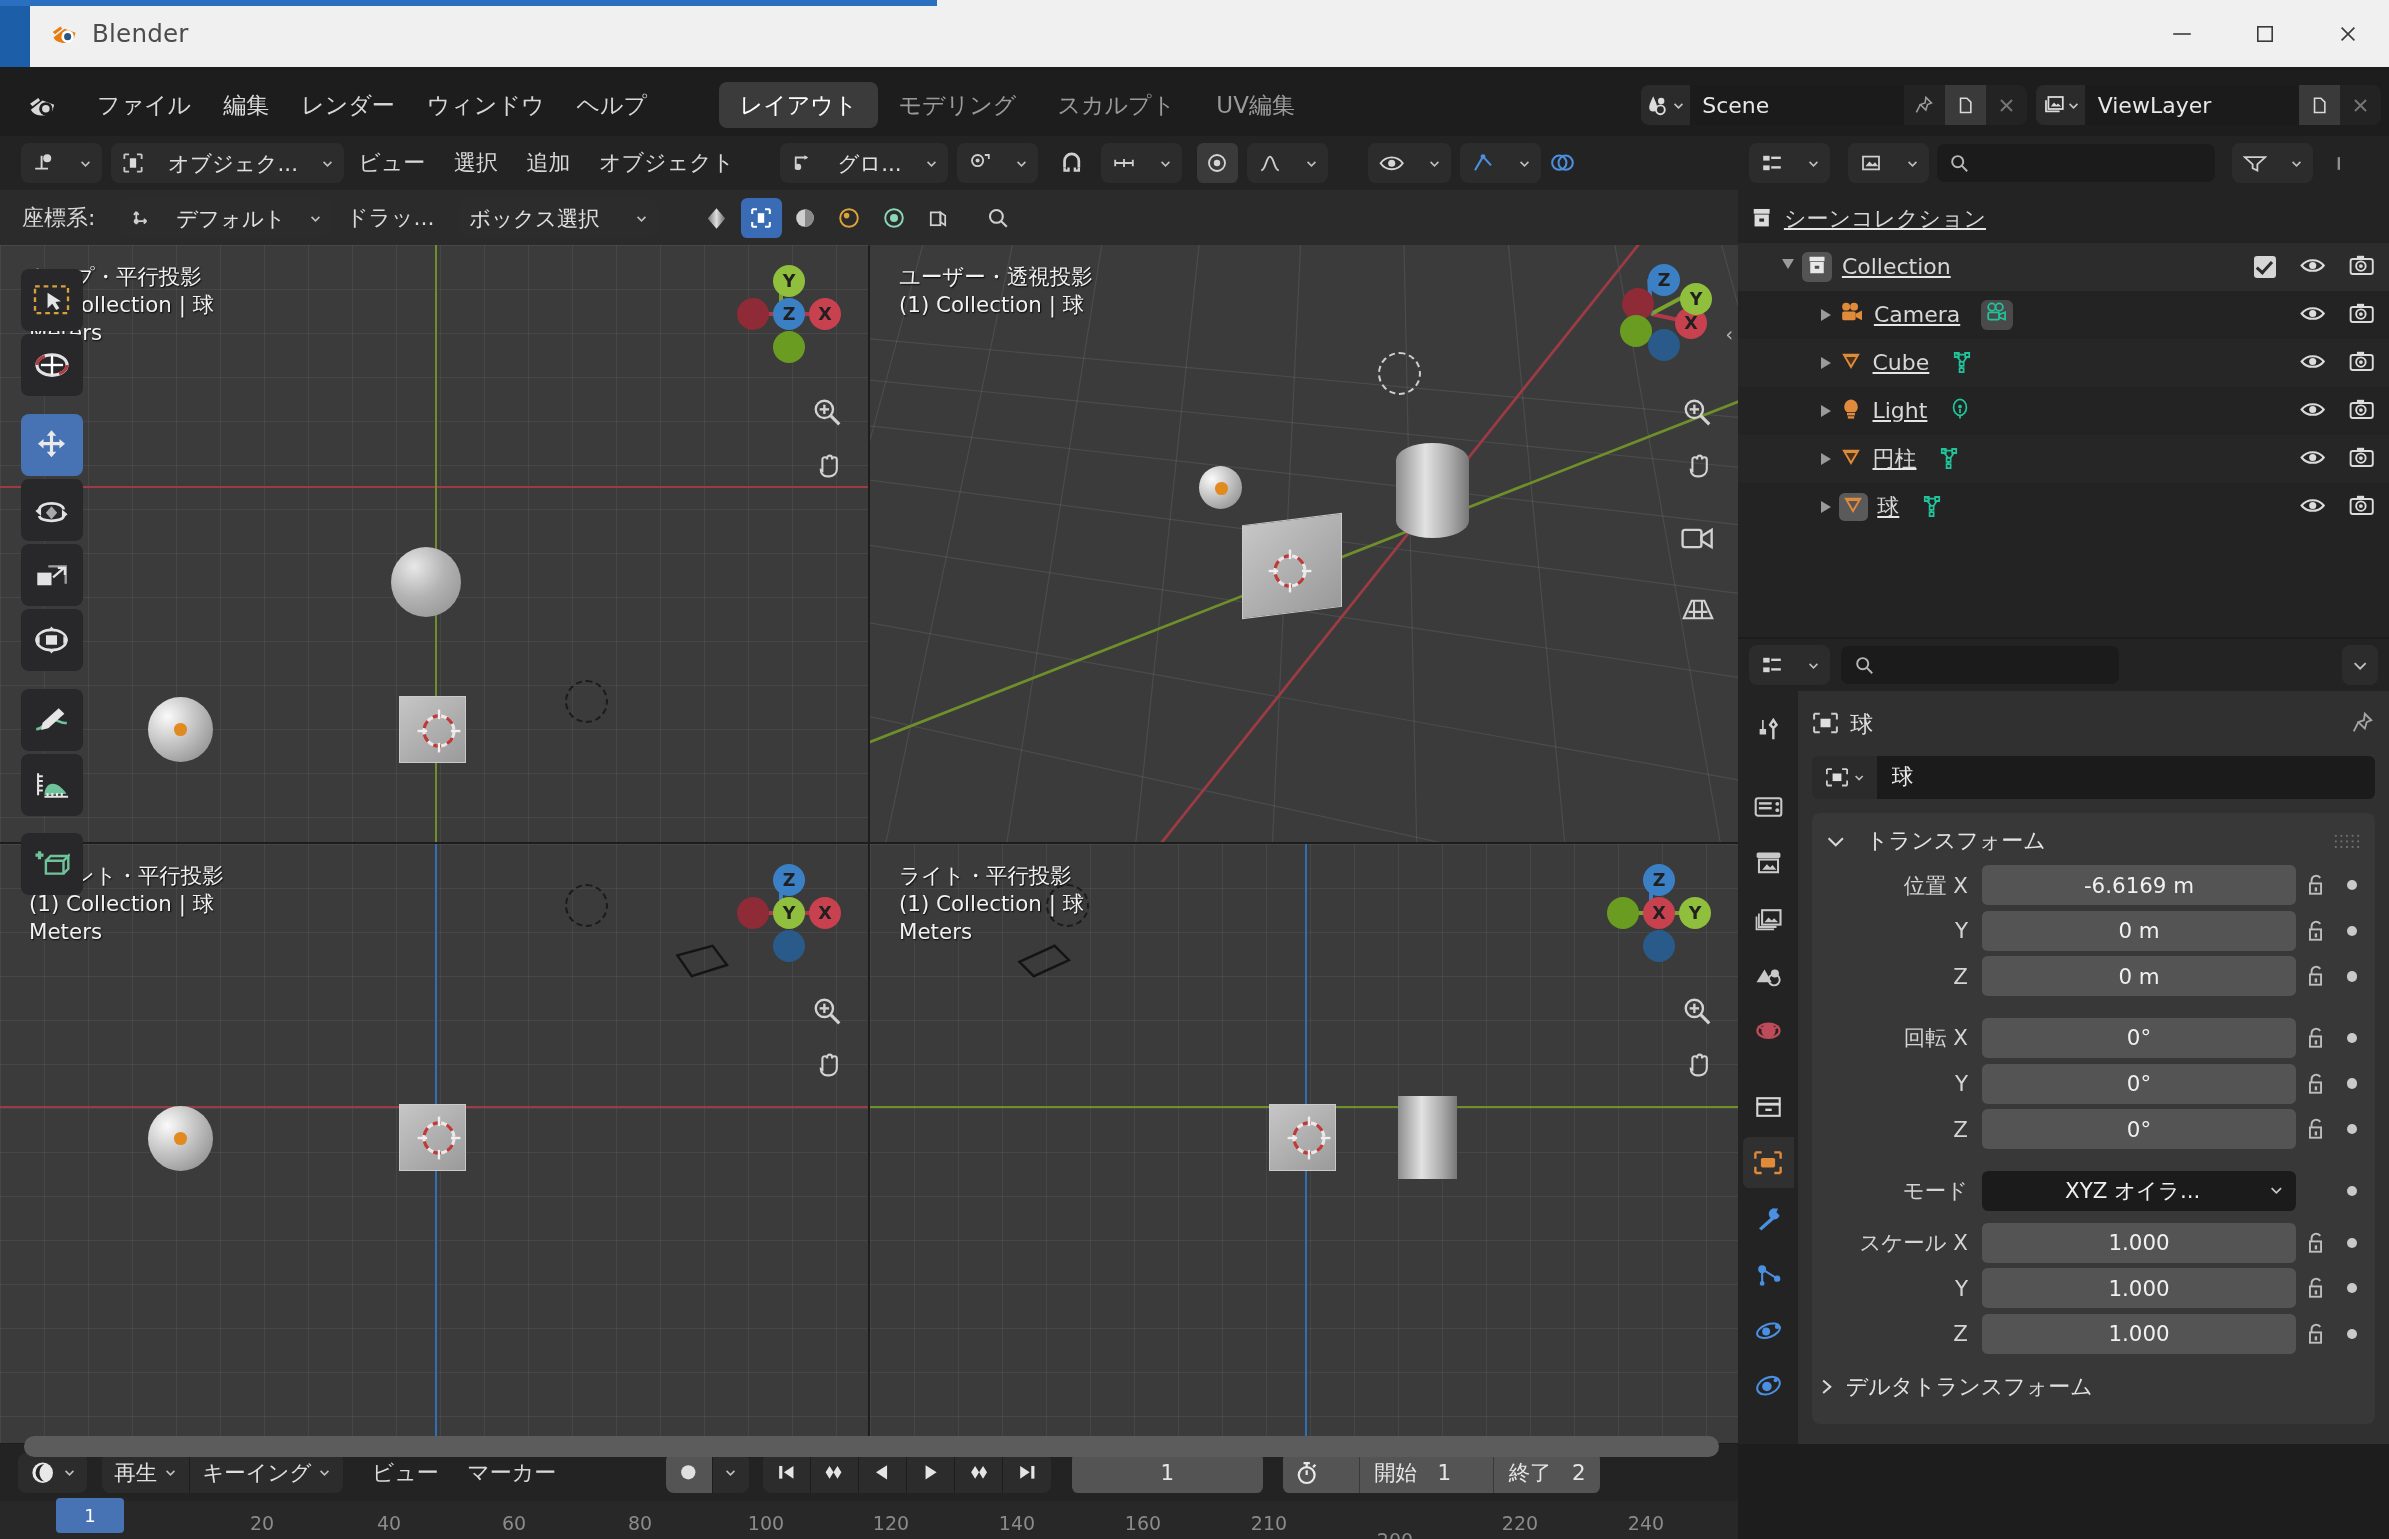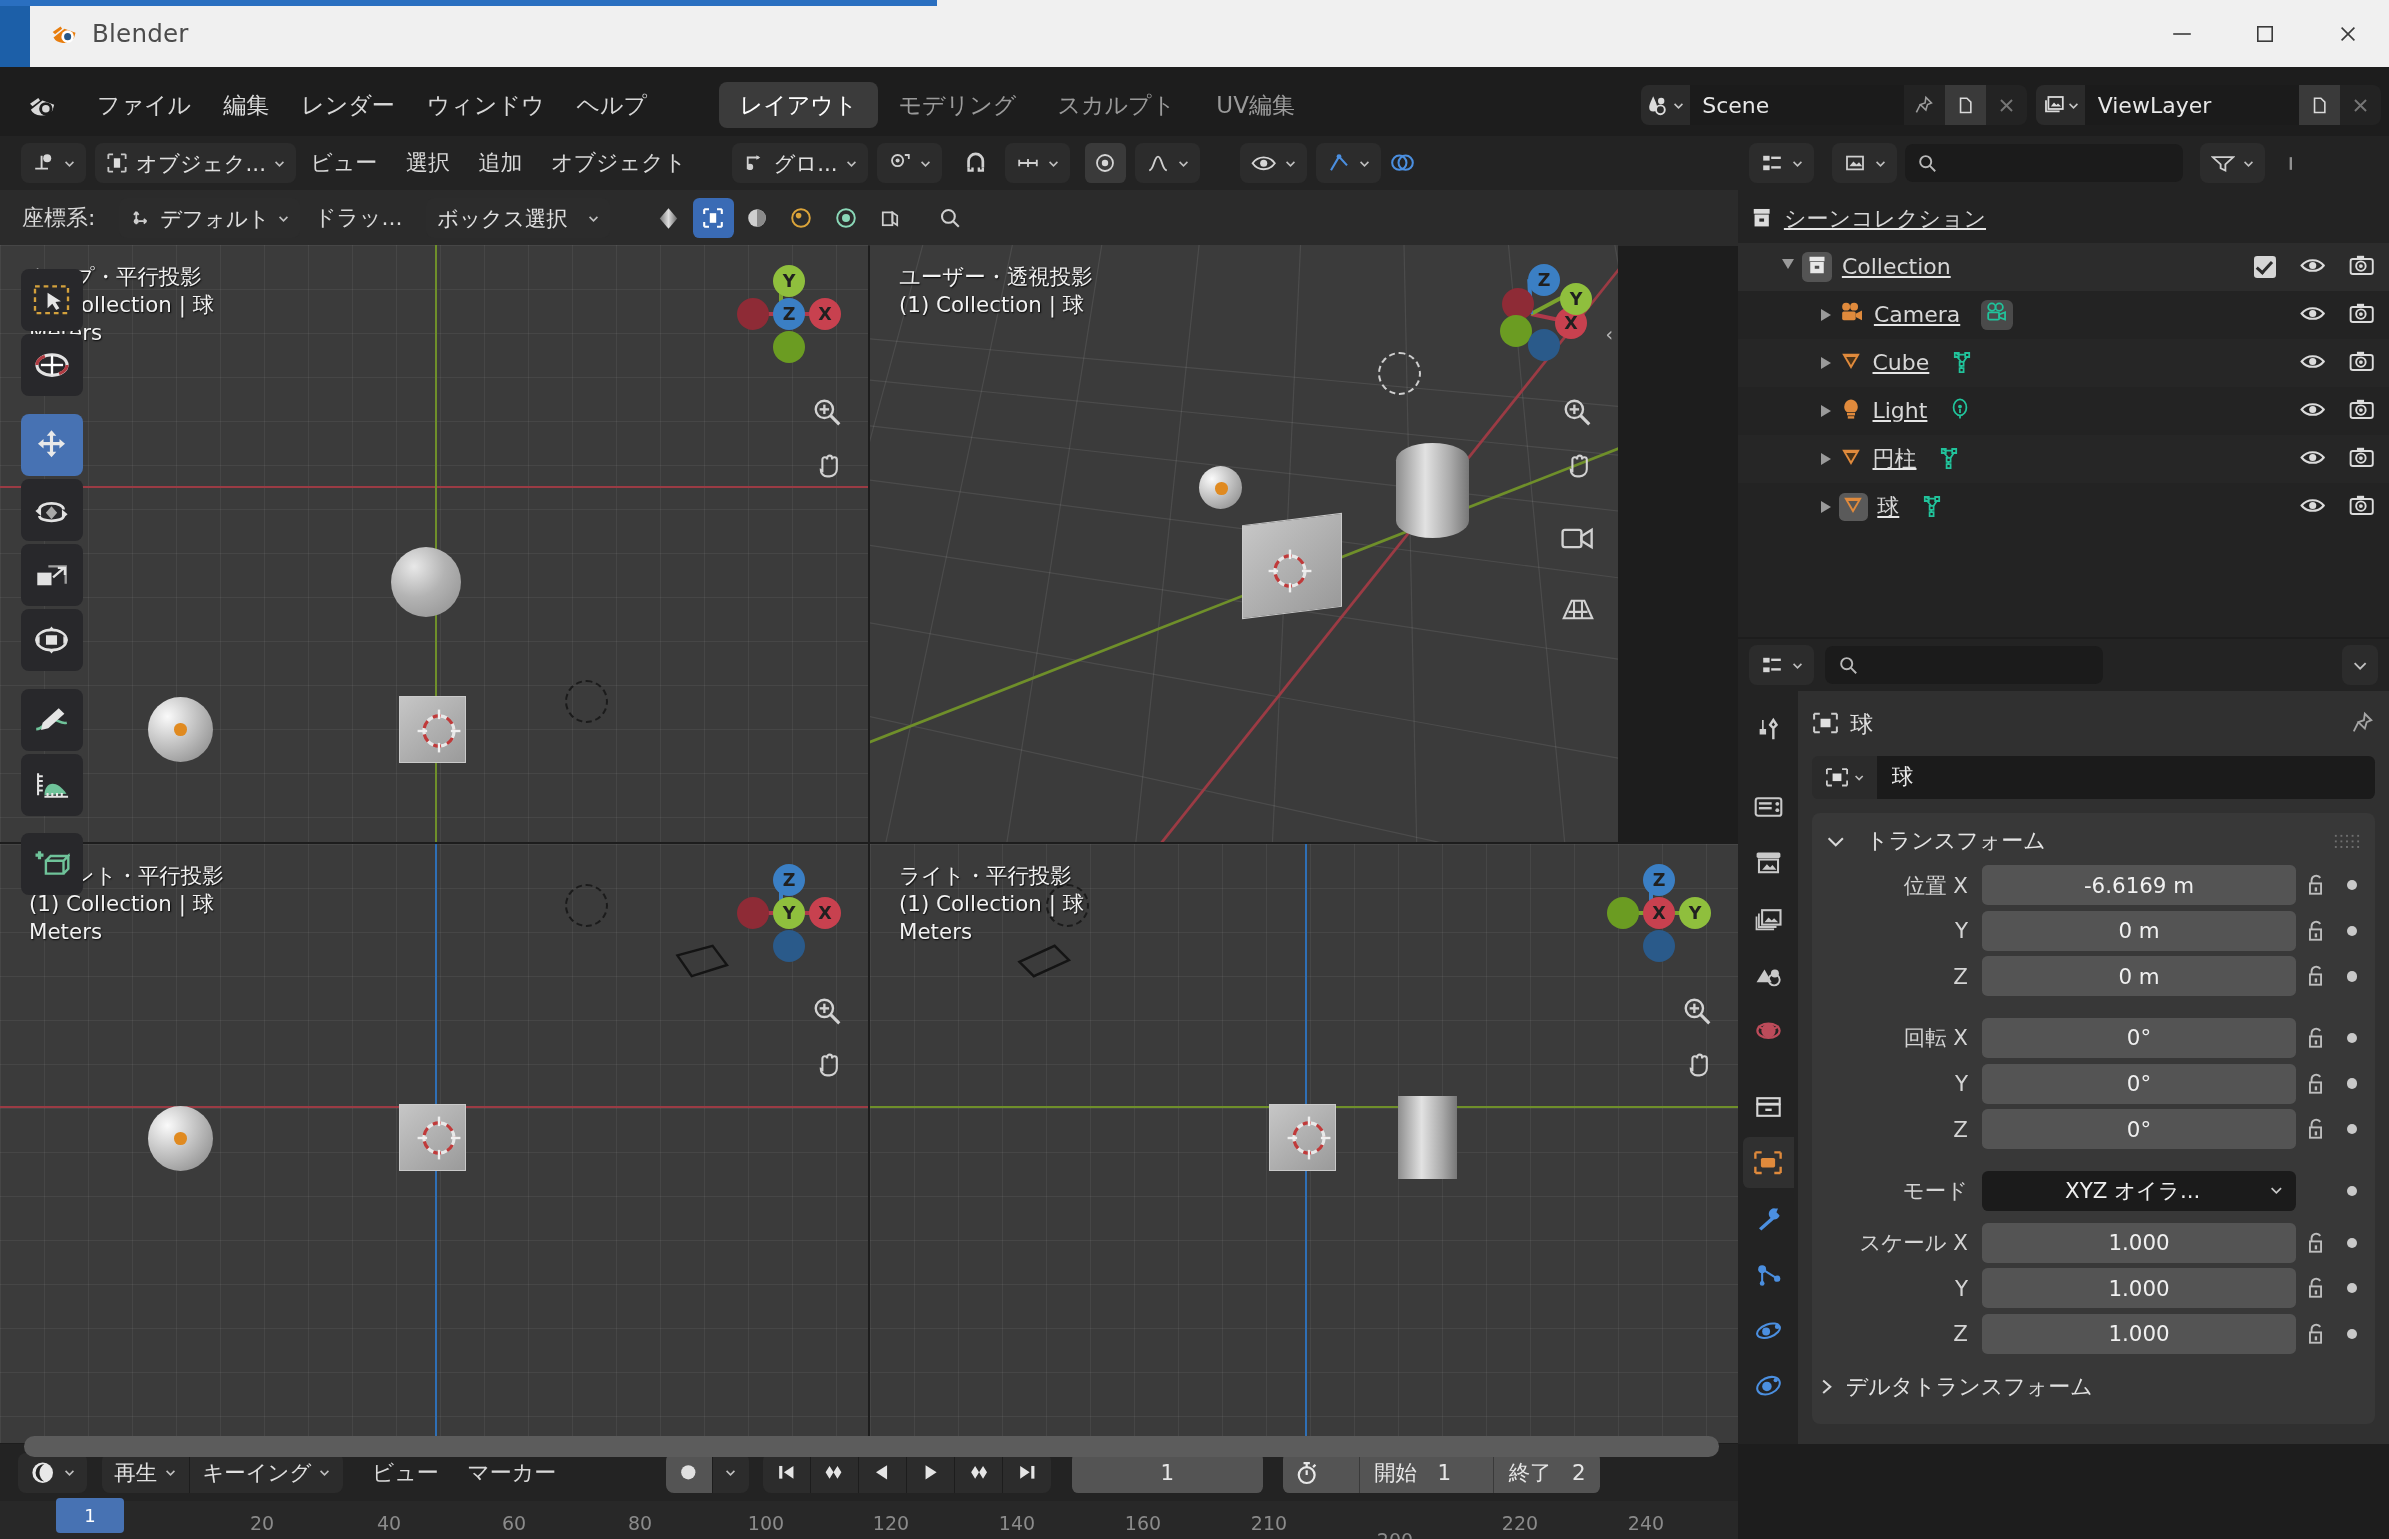--- a/index.html
+++ b/index.html
@@ -37,37 +37,37 @@
   .fg-icon { width:49px;height:40px; display:flex;align-items:center;justify-content:center;
              background:#2b2b2b; border-radius:8px 0 0 8px; gap:2.4px;}
   .fg-name { background:#1b1b1b; height:40px; min-width:214px; display:flex; align-items:center;
              padding:0 12.7px; font-size:22px; color:#e8e8e8; position:relative;}
   .fg-btn { width:41px;height:40px; display:flex;align-items:center;justify-content:center; color:#b9b9b9;}
   .fg-btn.lit { background:#3a3a3a; }
   
   #toolhdr { position:absolute; left:0; top:62px; width:1806px; height:54px; background:#232323;
              display:flex; align-items:center; }
   .thbtn { height:40px; display:flex;align-items:center; background:#2c2c2c; border-radius:8px;
-           padding:0 11px; margin-left:9.5px; font-size:21.4px; color:#e0e0e0; gap:8px;}
+           padding:0 11px; margin-left:9.5px; font-size:21.4px; color:#e0e0e0; gap:24px;}
   .thlabel { font-size:22px; color:#d8d8d8; padding:0 14.3px; white-space:nowrap;}
   .iconbtn { width:41px;height:40px;display:flex;align-items:center;justify-content:center;
              border-radius:6.4px; }
   
   #rhdr { position:absolute; left:1738px; top:62px; width:651px; height:54px; background:#232323;
           display:flex; align-items:center; gap:8px; padding-left:11px;}
   .searchbox { background:#1b1b1b; border-radius:8px; height:38px; width:278px;
                display:flex; align-items:center; padding-left:12.7px; gap:8px;}
   
   #vpsub { position:absolute; left:0; top:116px; width:1738px; height:56px; background:#2b2b2b;
            display:flex; align-items:center; }
   
   #vpwrap { position:absolute; left:0; top:171px; width:1738px; height:1199px; }
   .quad { position:absolute; background:#3b3b3b; overflow:hidden; }
   .q-tl { left:0;   top:0;   width:868px; height:597px; }
-  .q-tr { left:870px; top:0; width:748px; height:597px; }
+  .q-tr { left:870px; top:0; width:868px; height:597px; }
   .q-bl { left:0;   top:599px; width:868px; height:599px; }
   .q-br { left:870px; top:599px; width:868px; height:599px; }
   .vptext { position:absolute; left:29px; top:17.5px; font-size:21.4px; color:#f2f2f2;
             line-height:1.33; text-shadow:0.8px 0.8px 1.6px rgba(0,0,0,.9); pointer-events:none;}
   .vptext div{white-space:nowrap;}
   
   .gridbg {
     position:absolute; inset:0;
     background-image:
       linear-gradient(to right, rgba(255,255,255,.055) 0.8px, transparent 0.8px),

